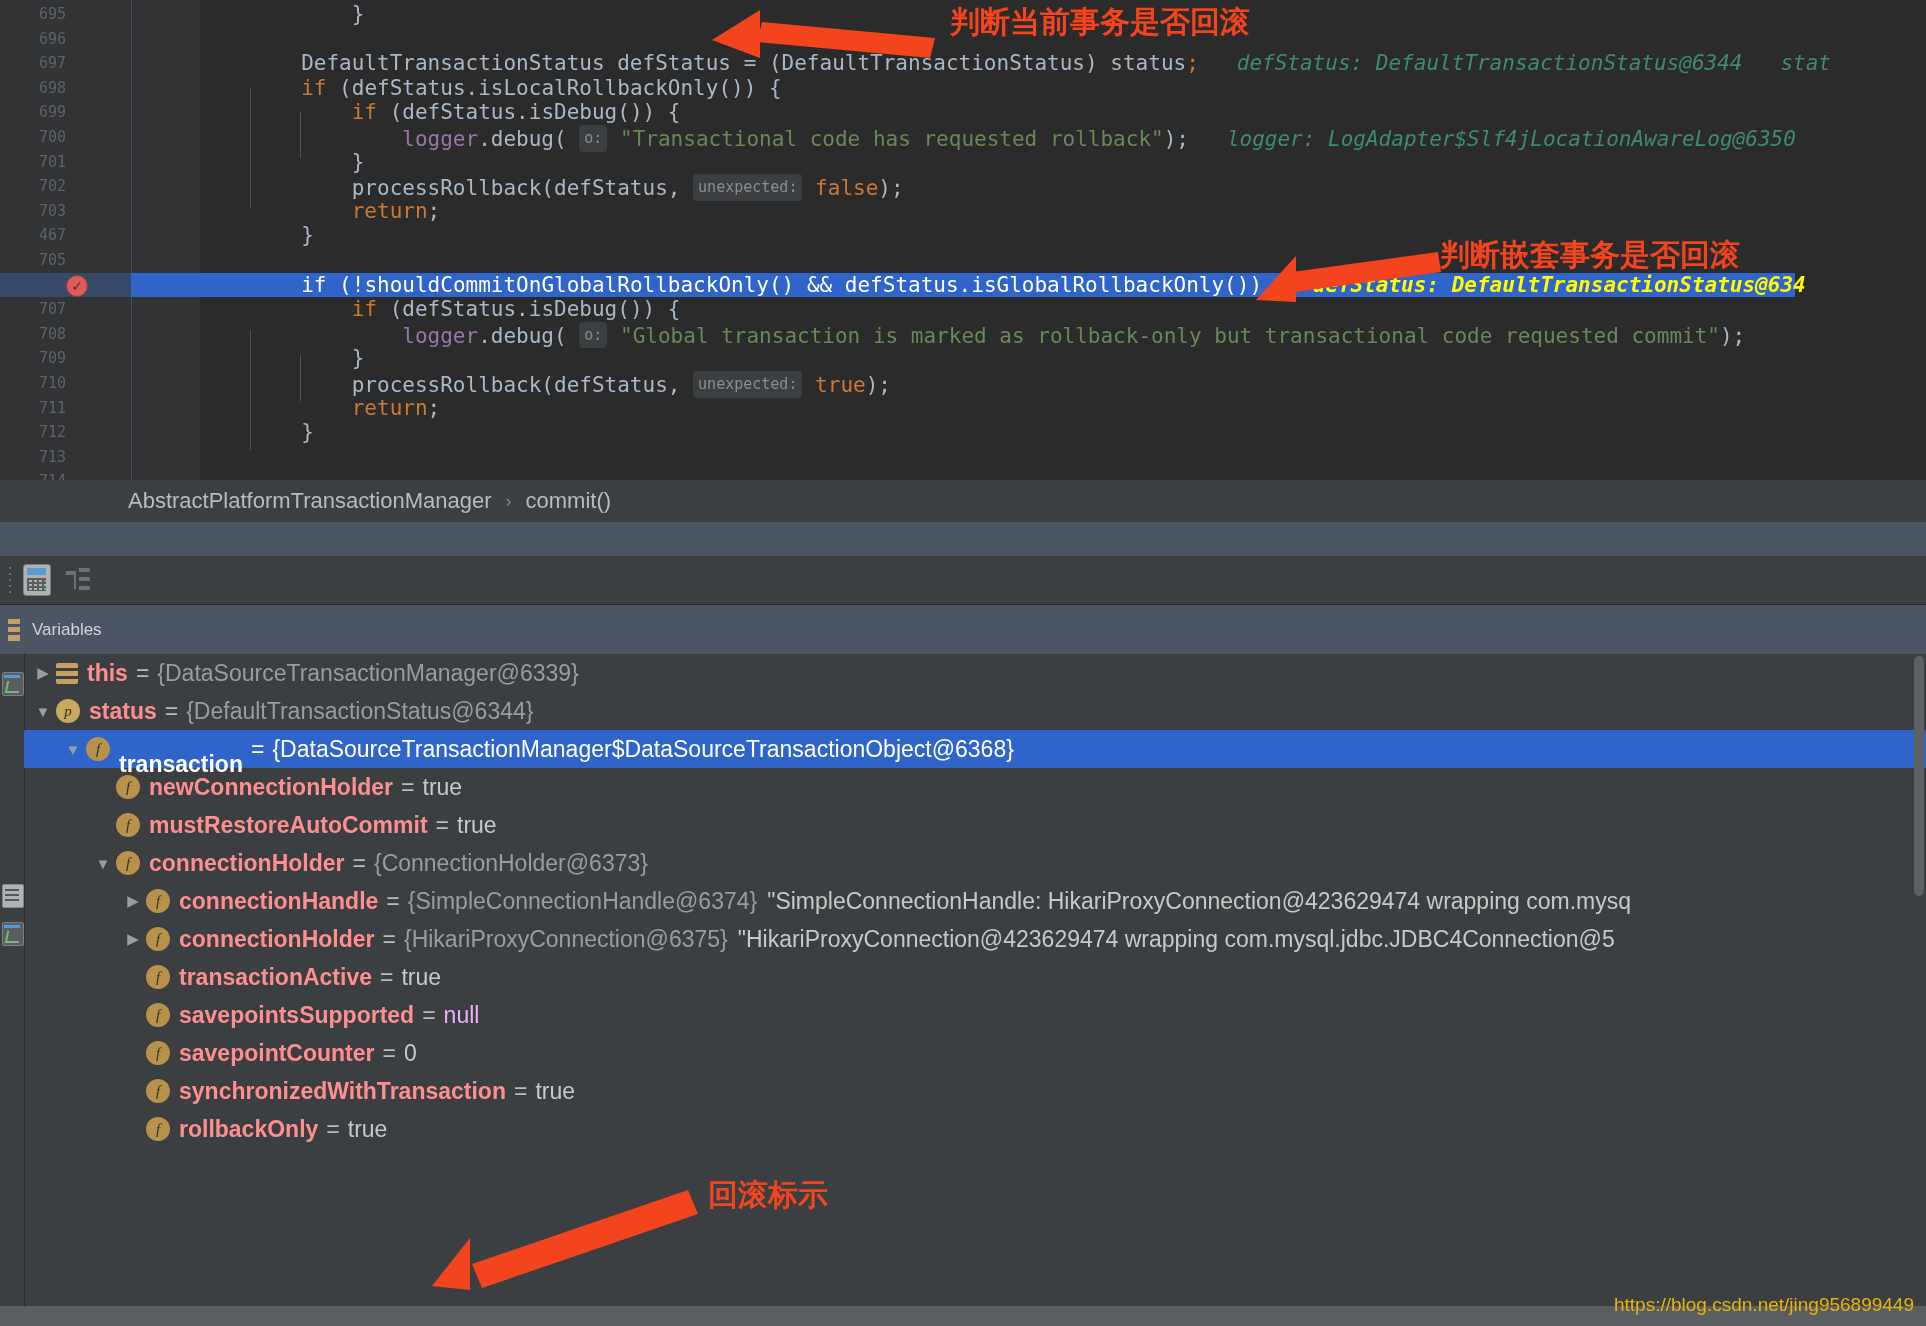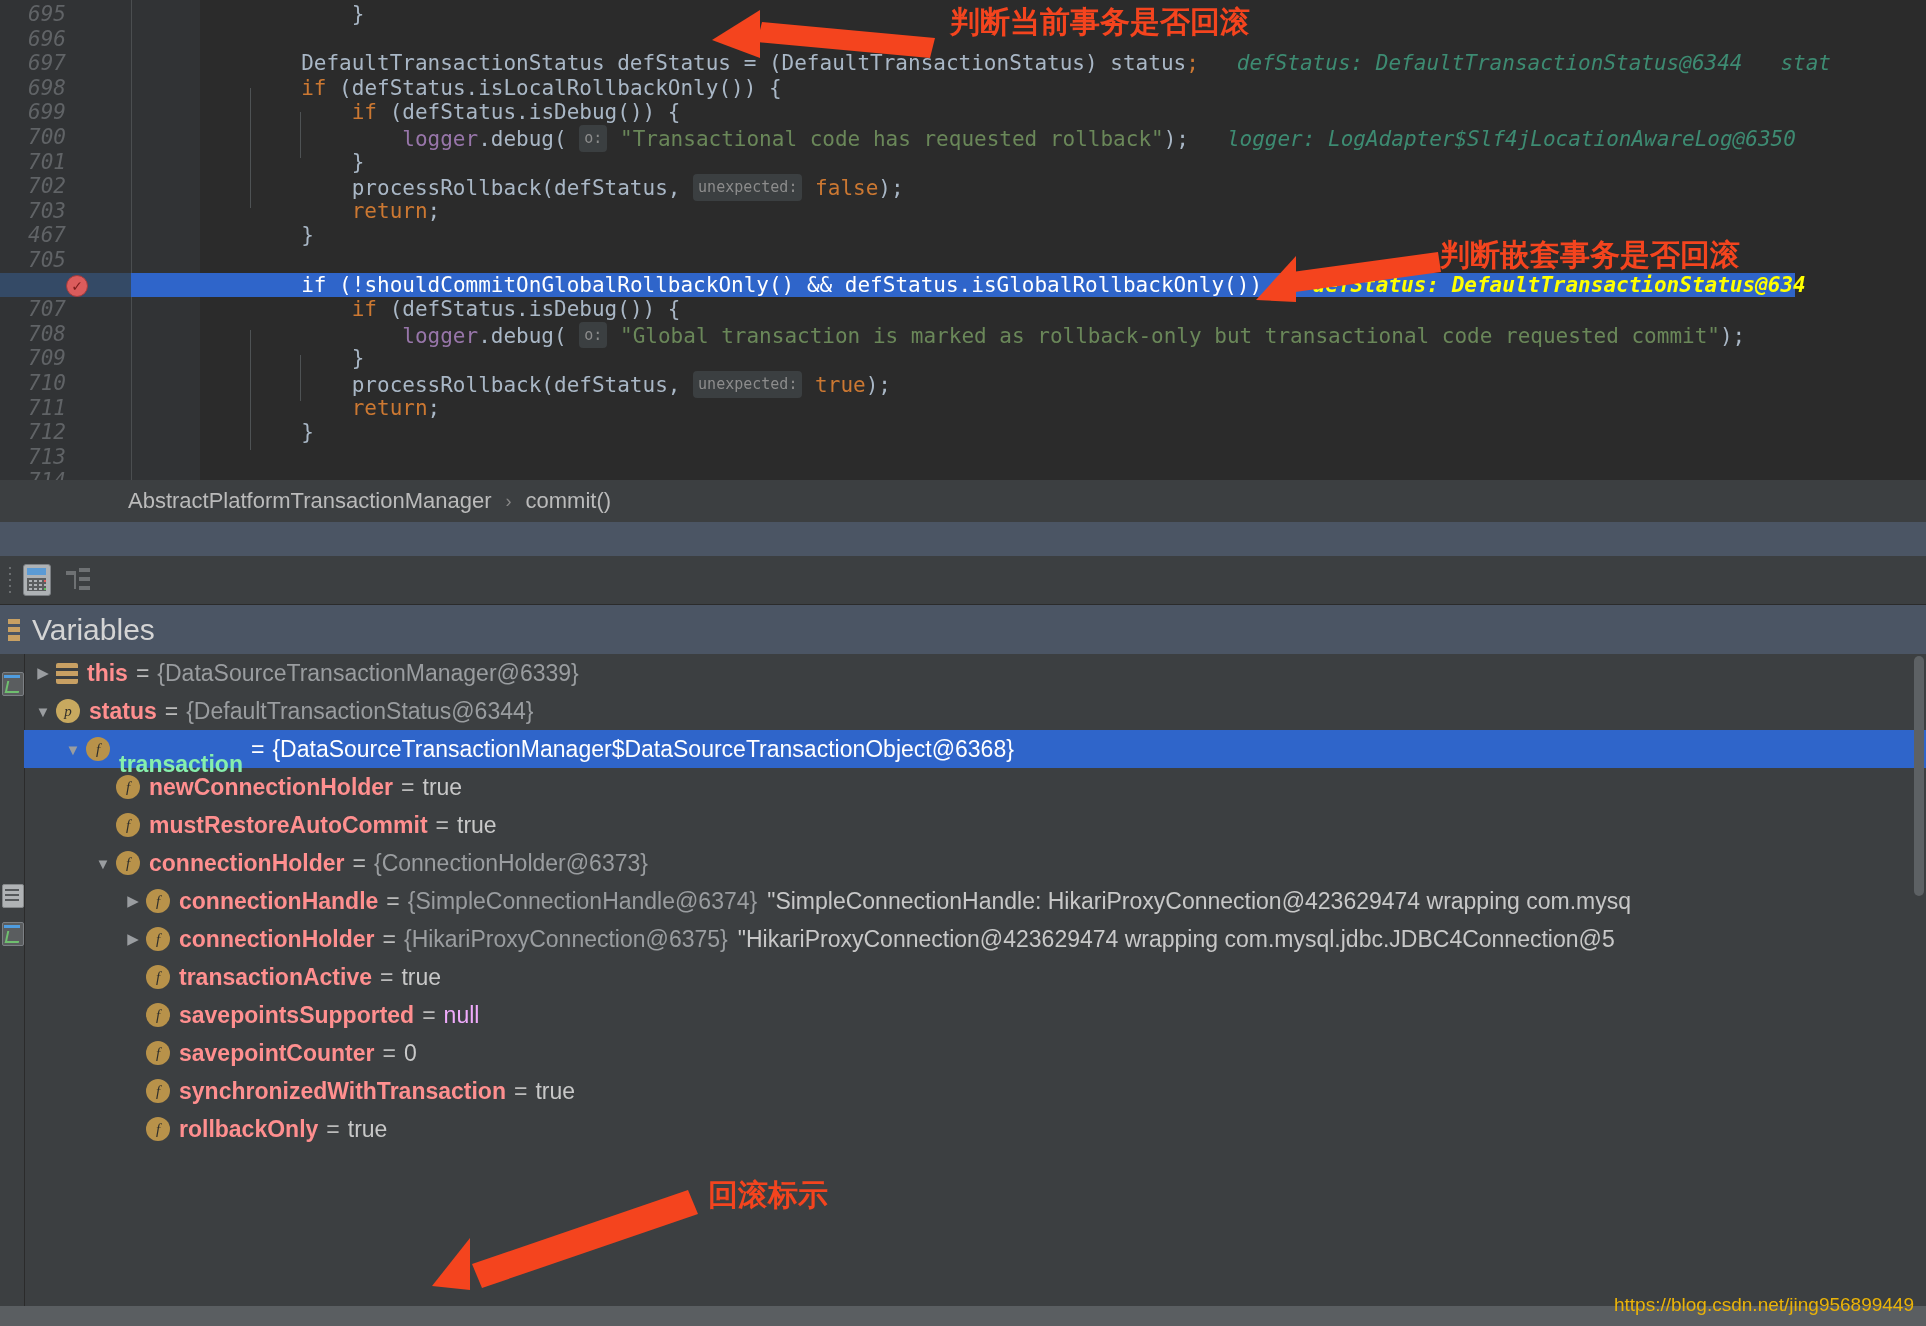--- a/index.html
+++ b/index.html
@@ -48,25 +48,24 @@
     left: 132px; top: 0;
     width: 68px; height: 598px;
     background: #313335;
   }
   .linenums {
     position: absolute;
     left: 0; top: 0;
     width: 66px;
     text-align: right;
     font-family: "DejaVu Sans Mono", monospace;
-    font-size: 21px;
+    font-size: 15px;
     line-height: 24.6px;
     color: #606366;
     padding-top: 2px;
-    font-style: italic;
   }
   .linenums div { height: 24.6px; }
 
   .codearea {
     position: absolute;
     left: 200px; top: 0;
     right: 0;
     height: 598px;
     font-family: "DejaVu Sans Mono", monospace;
     font-size: 21px;
@@ -235,21 +234,21 @@
 
   
   .vars-header {
     position: absolute;
     left: 0; top: 49px;
     width: 1926px; height: 49px;
     background: #4b5564;
     display: flex;
     align-items: center;
     color: #d4d4d4;
-    font-size: 30px;
+    font-size: 17px;
     padding-left: 8px;
     box-sizing: border-box;
   }
   .vh-ico {
     width: 12px; height: 22px;
     margin-right: 12px;
     background:
       linear-gradient(#c8a063 0 5px, transparent 5px 8px,
                       #c8a063 8px 13px, transparent 13px 16px,
                       #c8a063 16px 21px);
@@ -304,21 +303,21 @@
   .vrow {
     position: relative;
     height: 38px;
     display: flex;
     align-items: center;
     white-space: nowrap;
     font-size: 23px;
     color: #bbbbbb;
   }
   .vrow.sel { background: #2f65ca; }
-  .vrow.sel .vname { color: #86efac; margin-top: 31px; }
+  .vrow.sel .vname { color: #ffffff; margin-top: 31px; }
   .vrow.sel .veq, .vrow.sel .vval, .vrow.sel .vstr { color: #ffffff; }
   .arrow {
     width: 26px;
     flex: none;
     display: flex;
     align-items: center;
     justify-content: center;
     color: #9a9da0;
     font-size: 15px;
   }

